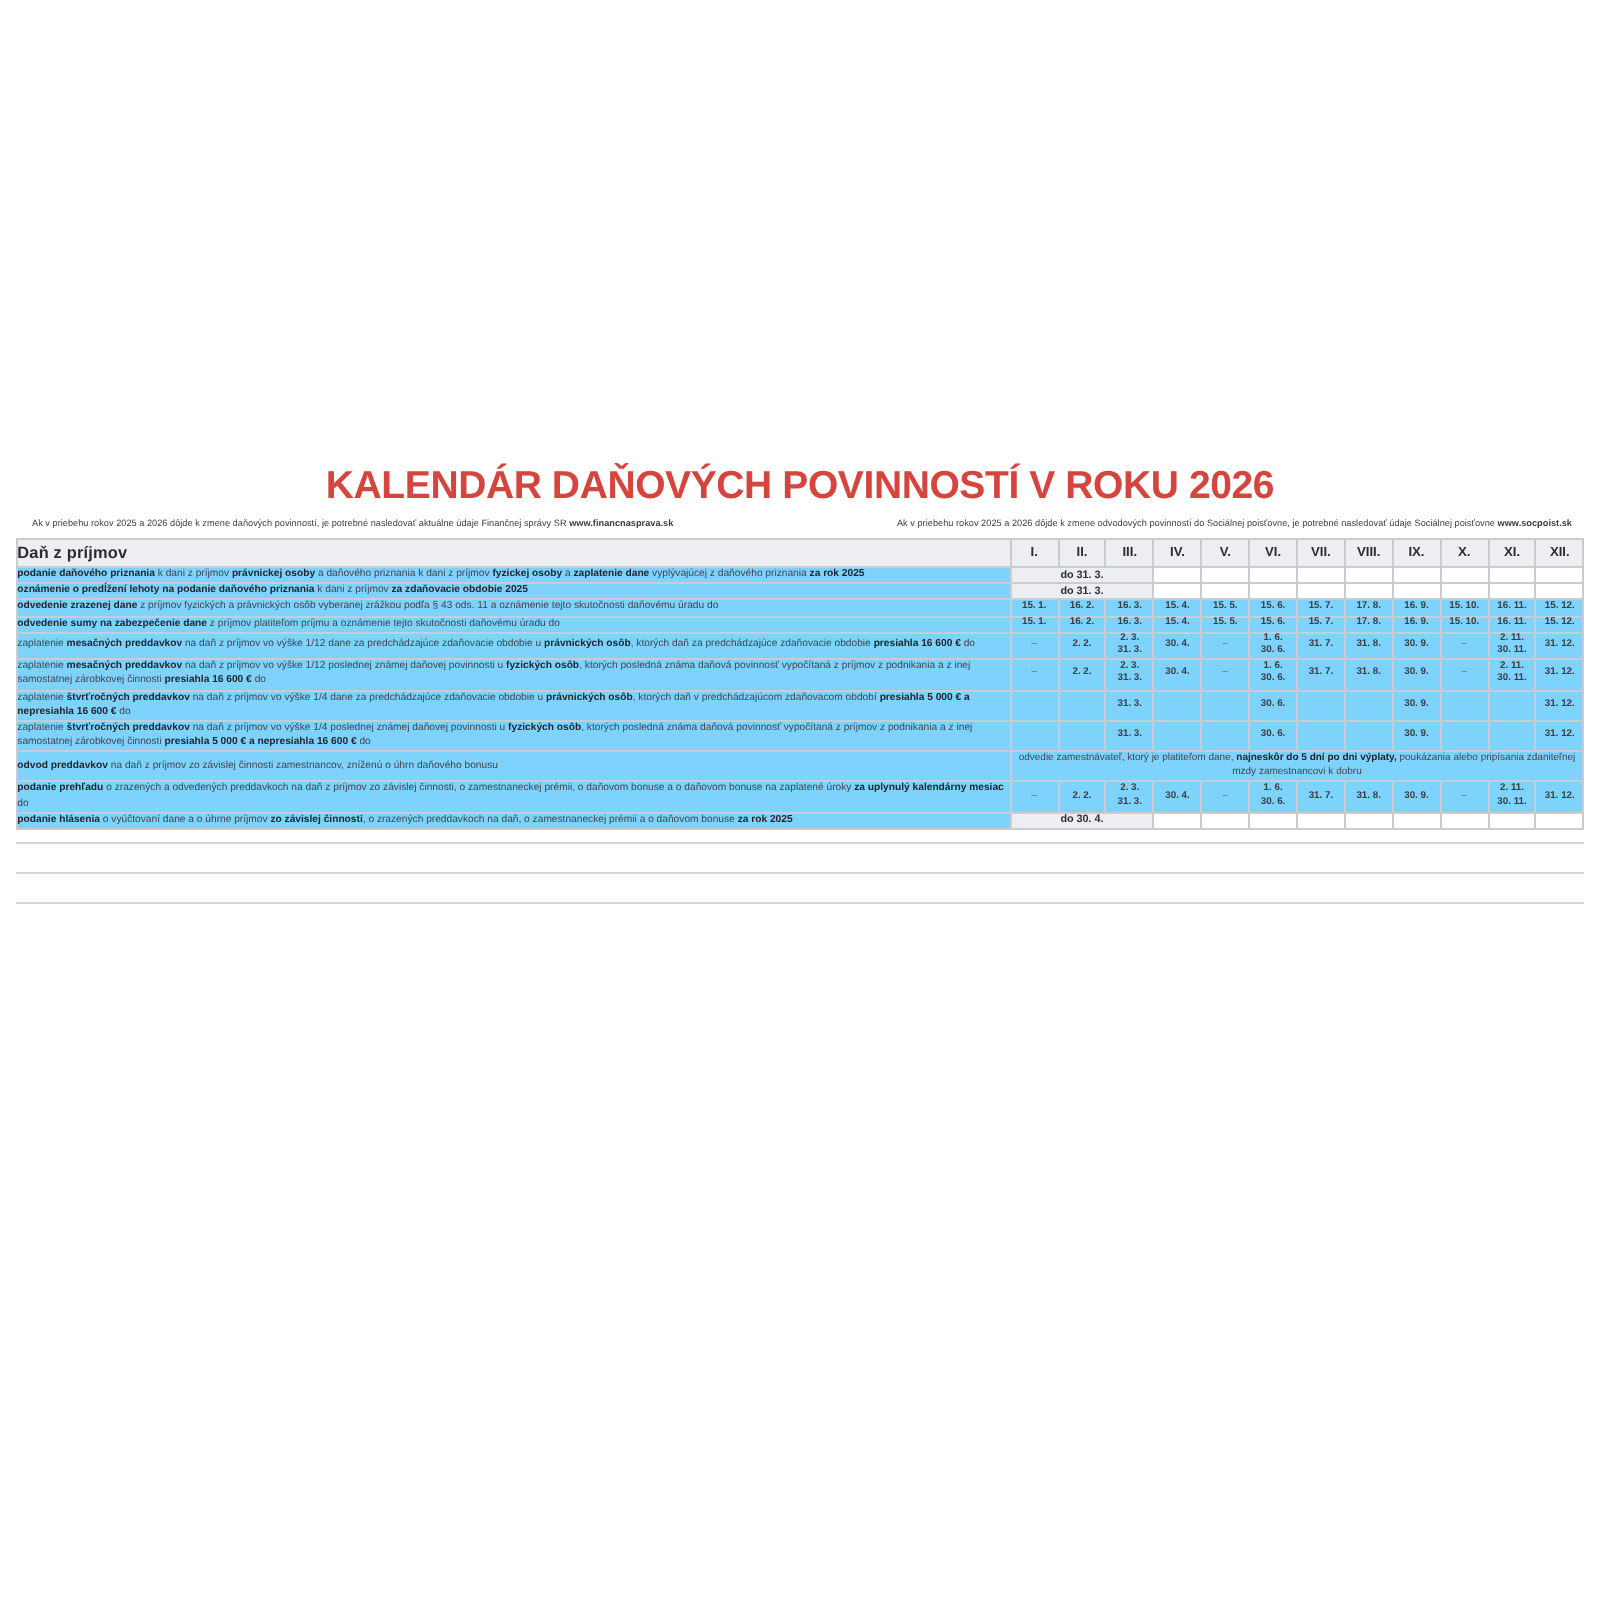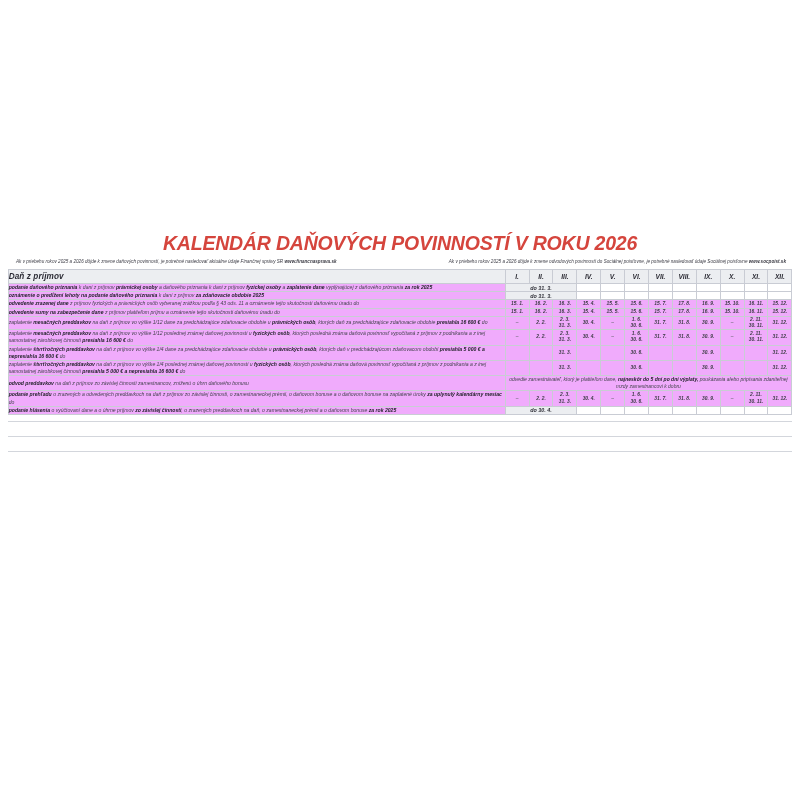--- a/index.html
+++ b/index.html
@@ -10,21 +10,20 @@
     height: 800px;
     background: #ffffff;
     font-family: "Liberation Sans", sans-serif;
   }
   #page {
     position: relative;
     width: 800px;
     height: 572px;
     box-sizing: border-box;
     overflow: hidden;
-    font-style: italic;
   }
   .sheet {
     position: absolute;
     left: 0;
     top: 232px;
     width: 800px;
   }
   .title {
     text-align: center;
     color: #d5453d;
@@ -51,21 +50,21 @@
   }
   .note .b { font-weight: bold; }
   .note-left { padding-left: 8px; }
   .note-right { padding-right: 6px; }
 
   table.cal {
     border-collapse: collapse;
     width: 784px;
     margin: 0 auto;
     table-layout: fixed;
-    background: #f0abfc;
+    background: #7dd3fc;
   }
   table.cal td, table.cal th {
     border: 1px solid #c9ccd4;
     vertical-align: middle;
     padding: 0;
   }
   col.desc { width: 497px; }
   col.mon  { width: 23.9px; }
 
   th.hdr-desc {

